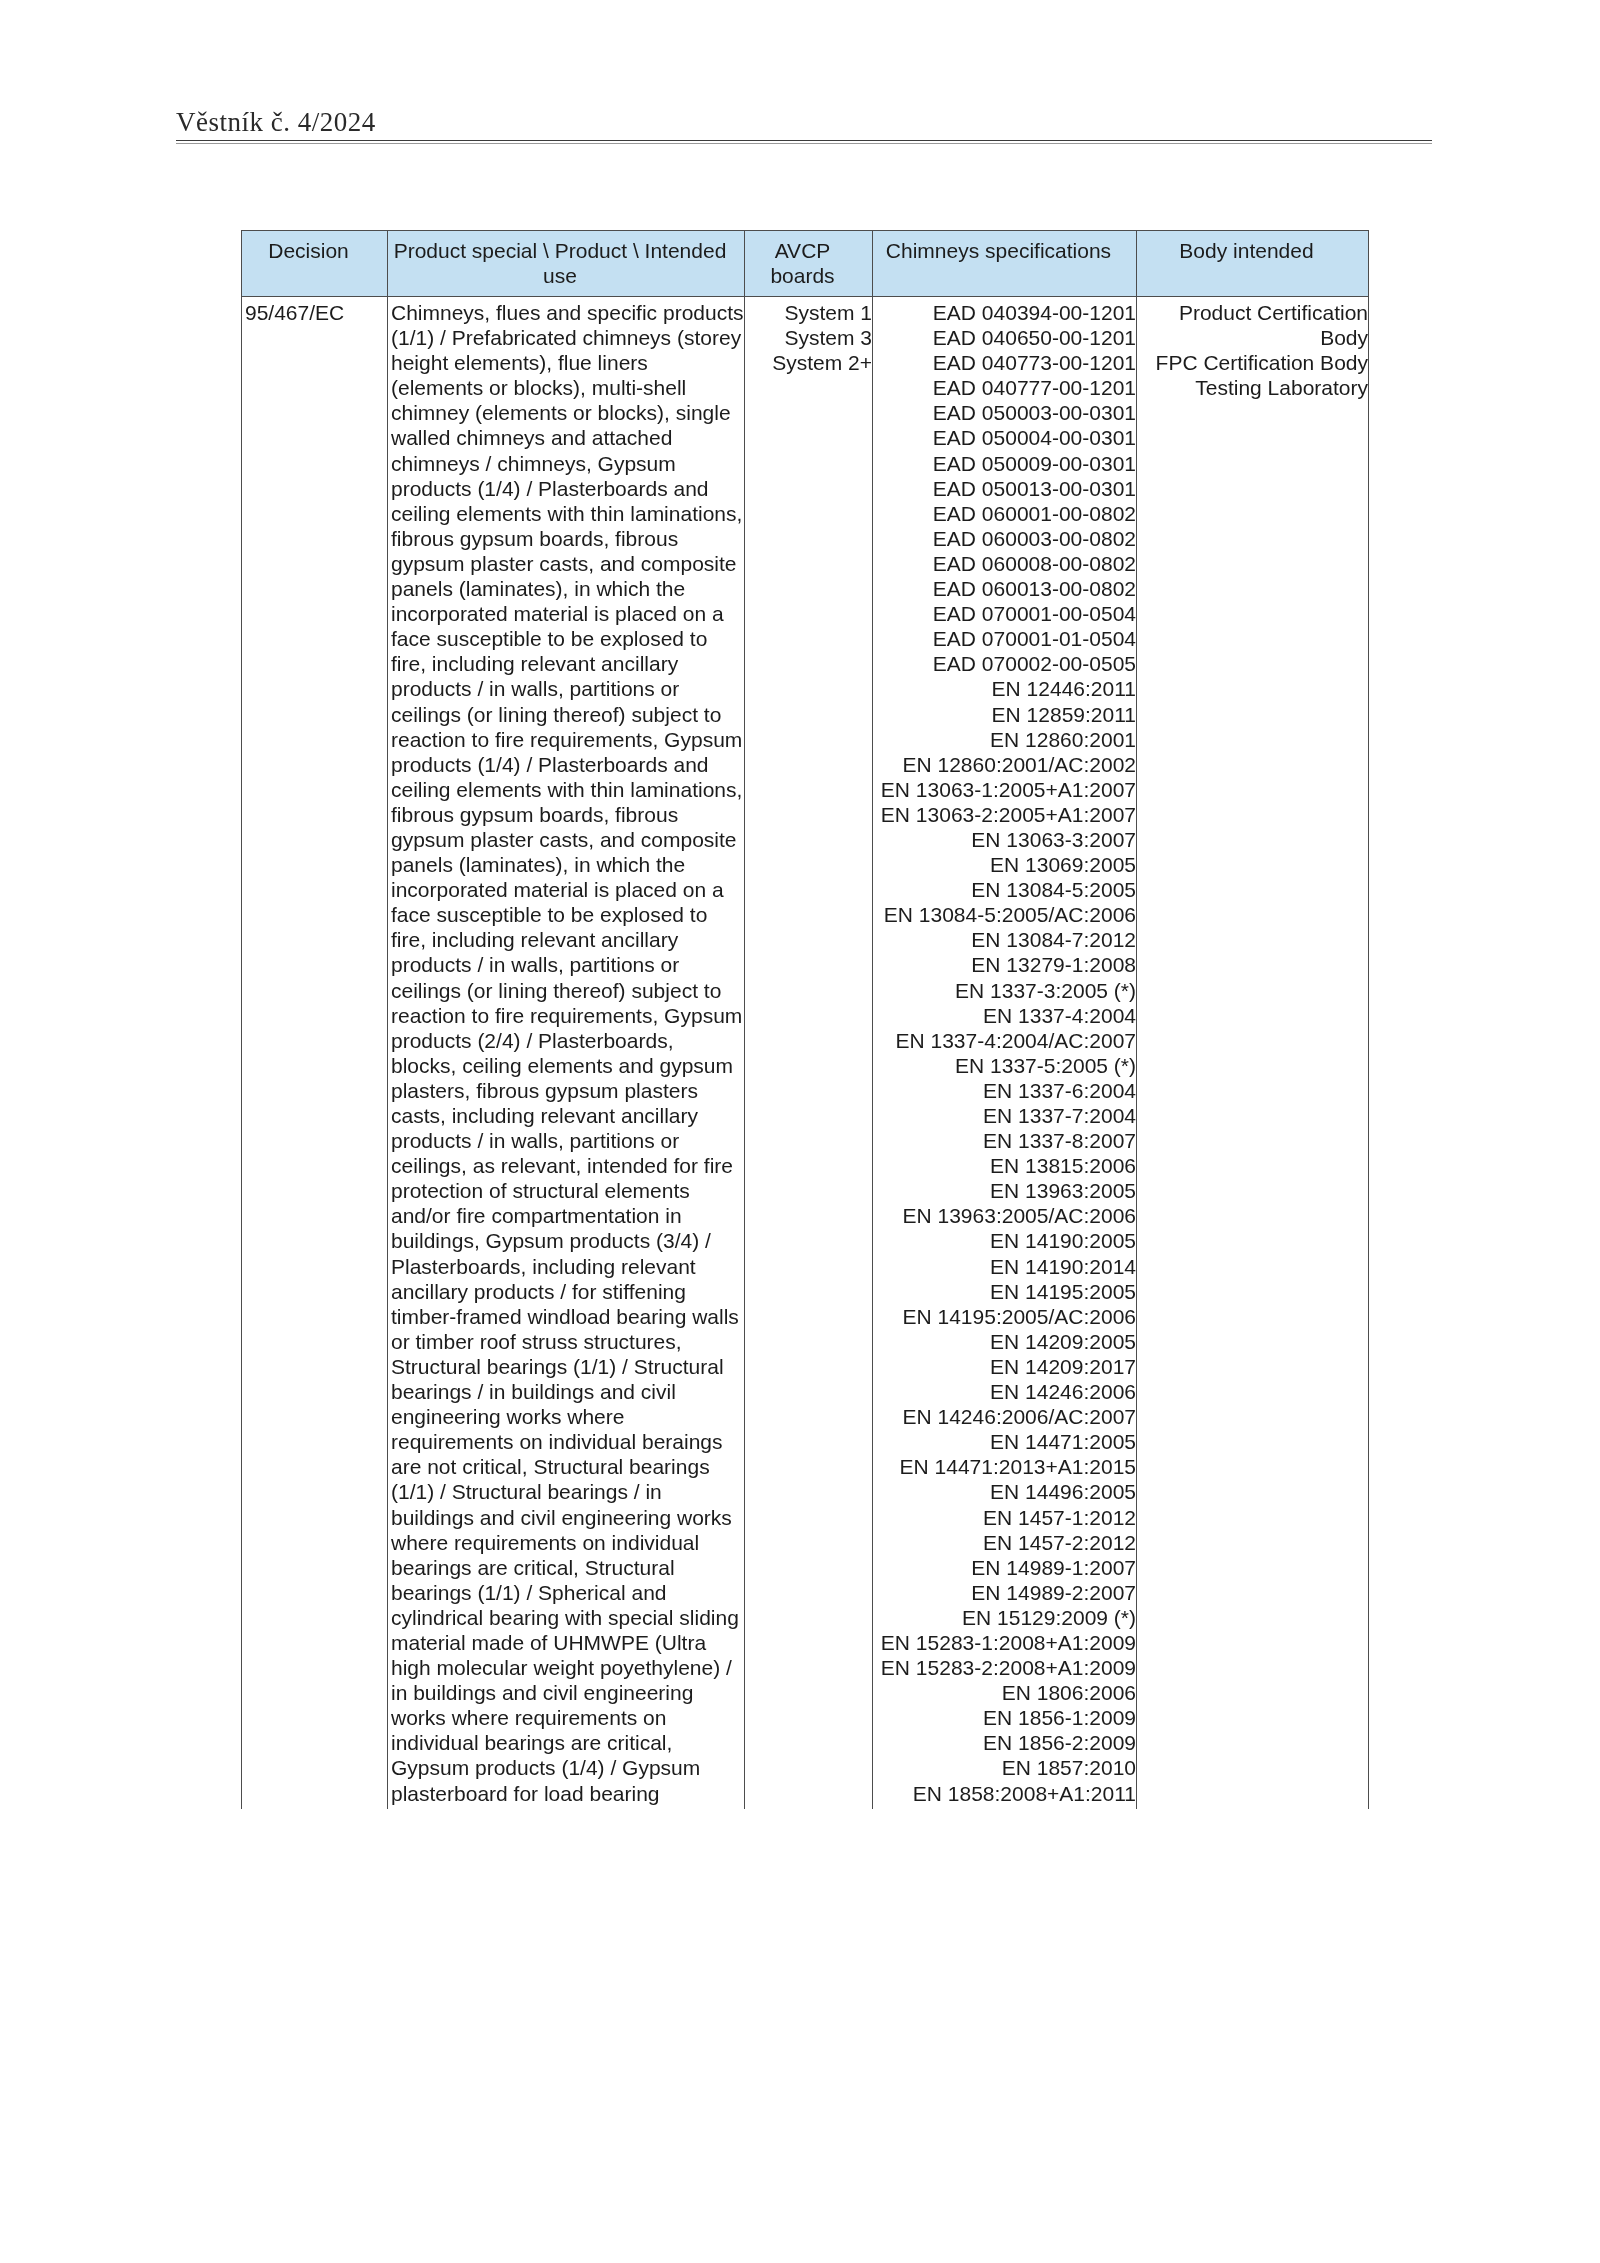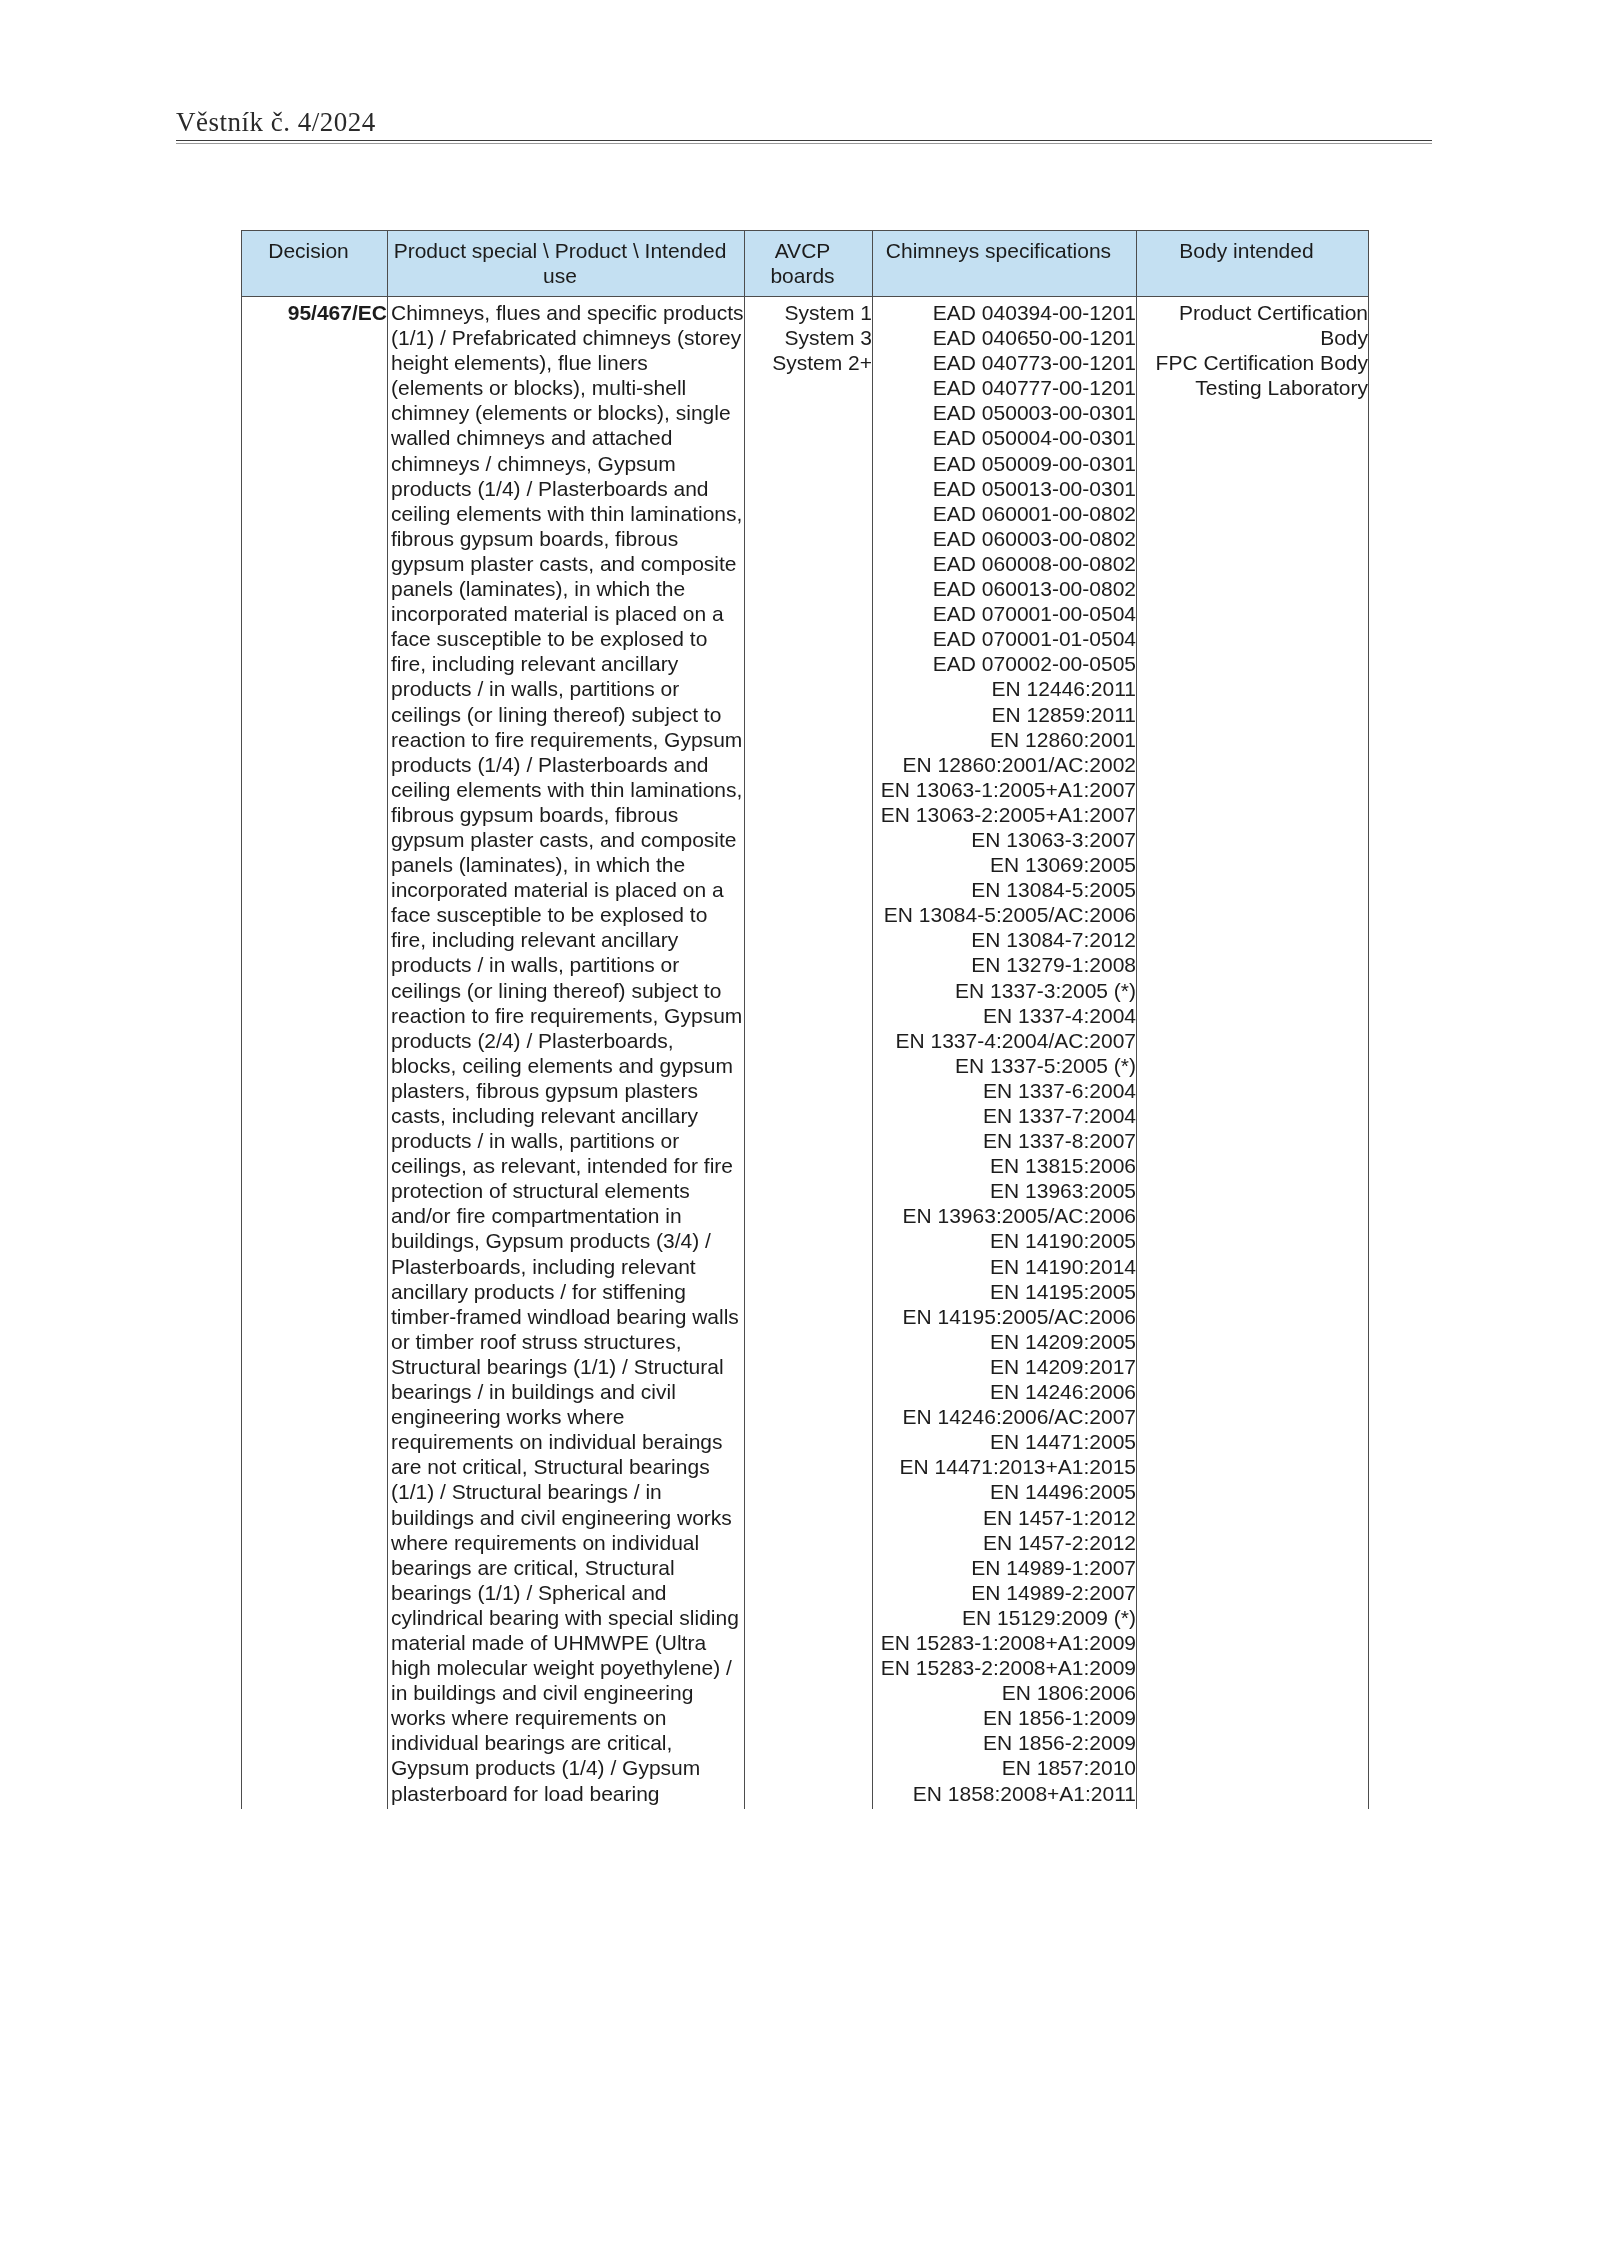--- a/index.html
+++ b/index.html
@@ -51,21 +51,21 @@
     text-align: center;
     padding: 7px 14px 8px 2px;
     color: #1c1c1c;
   }
   table.main td {
     font-size: 21px;
     line-height: 25.1px;
     padding: 3px 0 3px 3px;
     color: #1c1c1c;
   }
-  td.decision { font-weight: bold; text-align: right; }
+  td.decision { font-weight: normal; }
   .prelines { white-space: pre-line; text-align: right; }
   .page-label {
     position: absolute;
     top: 1869px;
     left: 241px;
     width: 1127px;
     text-align: left;
     font-size: 20px;
     color: #222222;
   }

